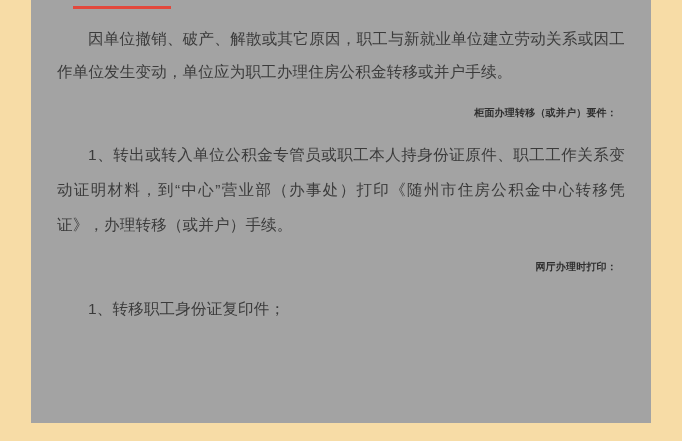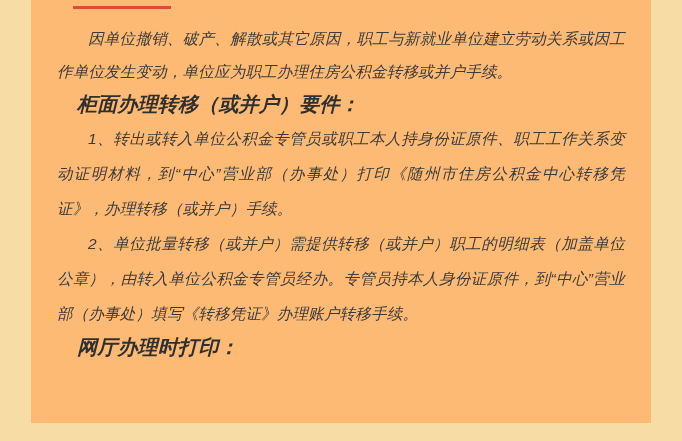--- a/index.html
+++ b/index.html
@@ -30,23 +30,22 @@
   }
   .band-left { left: 0; }
   .band-right { right: 0; }
 
   .card {
     position: absolute;
     left: 31px;
     right: 31px;
     top: 0;
     bottom: 18px;
-    background: #fdba74;
+    background: #a3a3a3;
     box-sizing: border-box;
-    font-style: italic;
   }
   .card-inner {
     position: absolute;
     left: 0; right: 0; top: 0; bottom: 0;
     padding: 0 26px;
     box-sizing: border-box;
   }
   
   .top-rule {
     position: absolute;
@@ -68,27 +67,27 @@
   }
   p.para {
     margin: 0;
     color: #3b3b3b;
     font-size: 15.5px;
     line-height: 33px;
     text-indent: 2em;
     text-align: justify;
   }
   p.heading {
-    margin: 0;
+    margin: 8px;
     color: #2f2f2f;
-    font-size: 20px;
+    font-size: 10px;
     line-height: 33px;
     text-indent: 1em;
     font-weight: bold;
-    text-align: left;
+    text-align: right;
   }
   p.listitem {
     margin: 0;
     color: #3b3b3b;
     font-size: 15.5px;
     line-height: 35px;
     text-indent: 2em;
     text-align: justify;
   }
   .bottom-strip {
@@ -123,22 +122,22 @@
   <div class="band-left"></div>
   <div class="band-right"></div>
 
   <div class="card">
     <div class="top-rule"></div>
     <div class="card-inner">
       <div class="body-text">
         <p class="para">因单位撤销、破产、解散或其它原因，职工与新就业单位建立劳动关系或因工作单位发生变动，单位应为职工办理住房公积金转移或并户手续。</p>
         <p class="heading">柜面办理转移（或并户）要件：</p>
         <p class="listitem">1、转出或转入单位公积金专管员或职工本人持身份证原件、职工工作关系变动证明材料，到“中心”营业部（办事处）打印《随州市住房公积金中心转移凭证》，办理转移（或并户）手续。</p>
-        <p class="listitem">2、单位批量转移（或并户）需提供转移（或并户）职工的明细表（加盖单位公章），由转入单位公积金专管员经办。专管员持本人身份证原件，到“中心”营业部（办事处）填写《转移凭证》办理账户转移手续。</p>
         <p class="heading">网厅办理时打印：</p>
+        <p class="listitem">1、转移职工身份证复印件；</p>
       </div>
     </div>
   </div>
 
   <div class="bottom-strip"></div>
   <div class="bottom-left-notch"></div>
   <div class="bottom-right-notch"></div>
 </div>
 
 </body></html>

